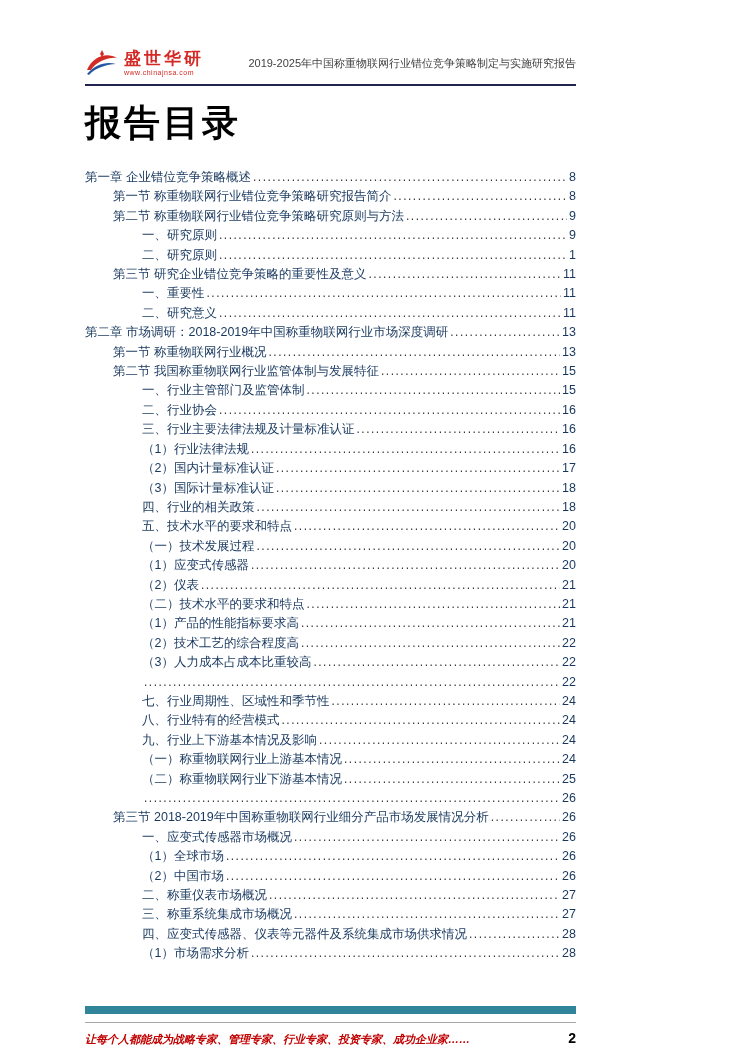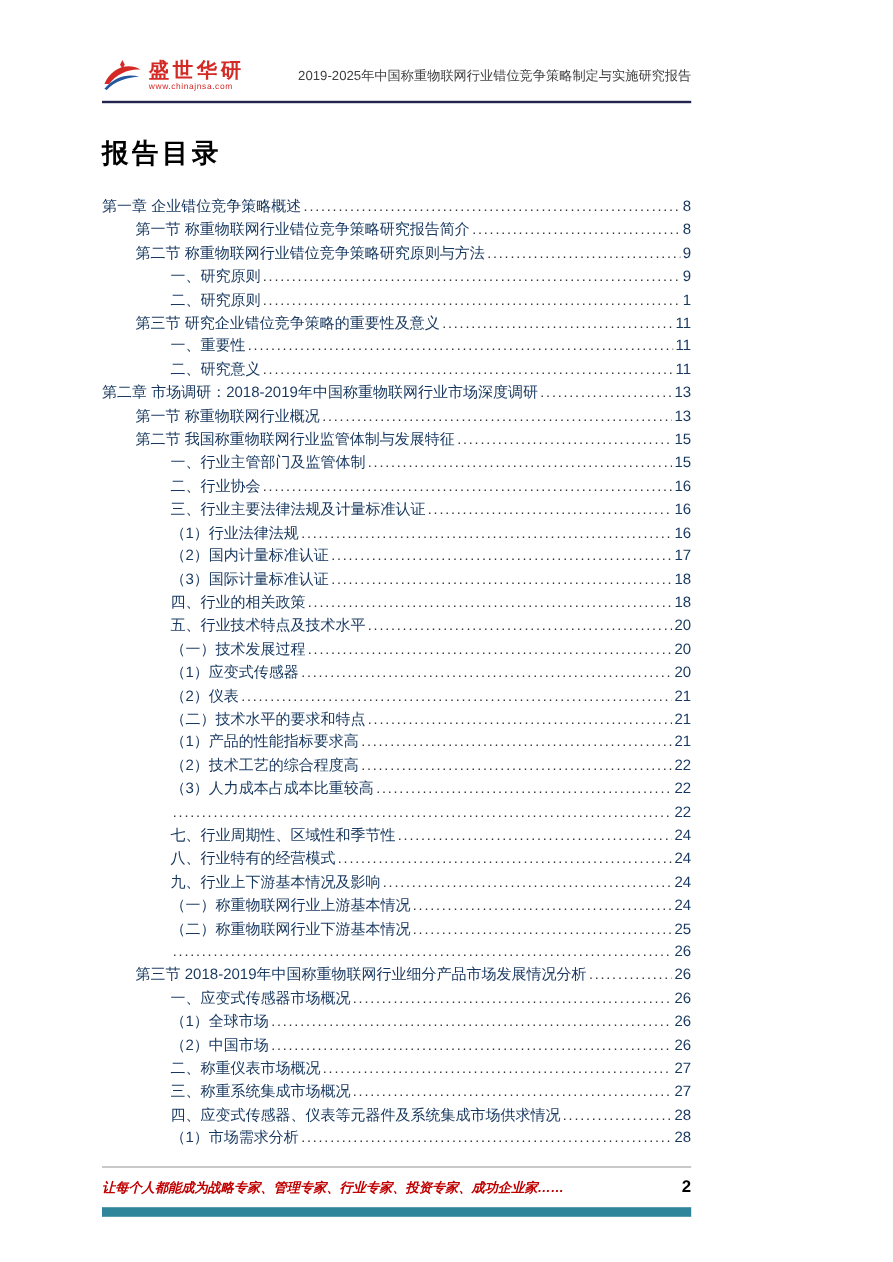--- a/index.html
+++ b/index.html
@@ -42,22 +42,22 @@
   .header-title {
     flex: 1;
     text-align: right;
     font-size: 11px;
     color: #3f3f3f;
     padding-left: 10px;
     white-space: nowrap;
   }
   
   .page-title {
-    margin: 27px 0 20px 0;
-    font-size: 22px;
+    margin: 13px 0 20px 0;
+    font-size: 36px;
     font-weight: bold;
     color: #000000;
     letter-spacing: 3px;
   }
   
   .toc-list { width: 100%; text-align: center; }
   .toc-row {
     display: flex;
     align-items: baseline;
     line-height: 19.4px;
@@ -76,21 +76,21 @@
     letter-spacing: 1.5px;
     font-size: 12px;
     margin: 0 2px;
   }
   .toc-page { flex: 0 0 auto; white-space: nowrap; }
   
   .footer {
     position: absolute;
     left: 85px;
     right: 85px;
-    top: 972px;
+    top: 1022px;
     border-top: 1px solid #a6a6a6;
     padding-top: 7px;
     display: flex;
     justify-content: space-between;
     align-items: baseline;
   }
   .footer-slogan {
     color: #c00000;
     font-weight: bold;
     font-style: italic;
@@ -214,21 +214,21 @@
         <span class="toc-text">（3）国际计量标准认证</span>
         <span class="toc-dots">............................................................................................................................................................................................................................................................................................................</span>
         <span class="toc-page">18</span>
       </div>
       <div class="toc-row level-2">
         <span class="toc-text">四、行业的相关政策</span>
         <span class="toc-dots">............................................................................................................................................................................................................................................................................................................</span>
         <span class="toc-page">18</span>
       </div>
       <div class="toc-row level-2">
-        <span class="toc-text">五、行业技术特点及技术水平</span>
+        <span class="toc-text">五、技术水平的要求和特点</span>
         <span class="toc-dots">............................................................................................................................................................................................................................................................................................................</span>
         <span class="toc-page">20</span>
       </div>
       <div class="toc-row level-2">
         <span class="toc-text">（一）技术发展过程</span>
         <span class="toc-dots">............................................................................................................................................................................................................................................................................................................</span>
         <span class="toc-page">20</span>
       </div>
       <div class="toc-row level-2">
         <span class="toc-text">（1）应变式传感器</span>

